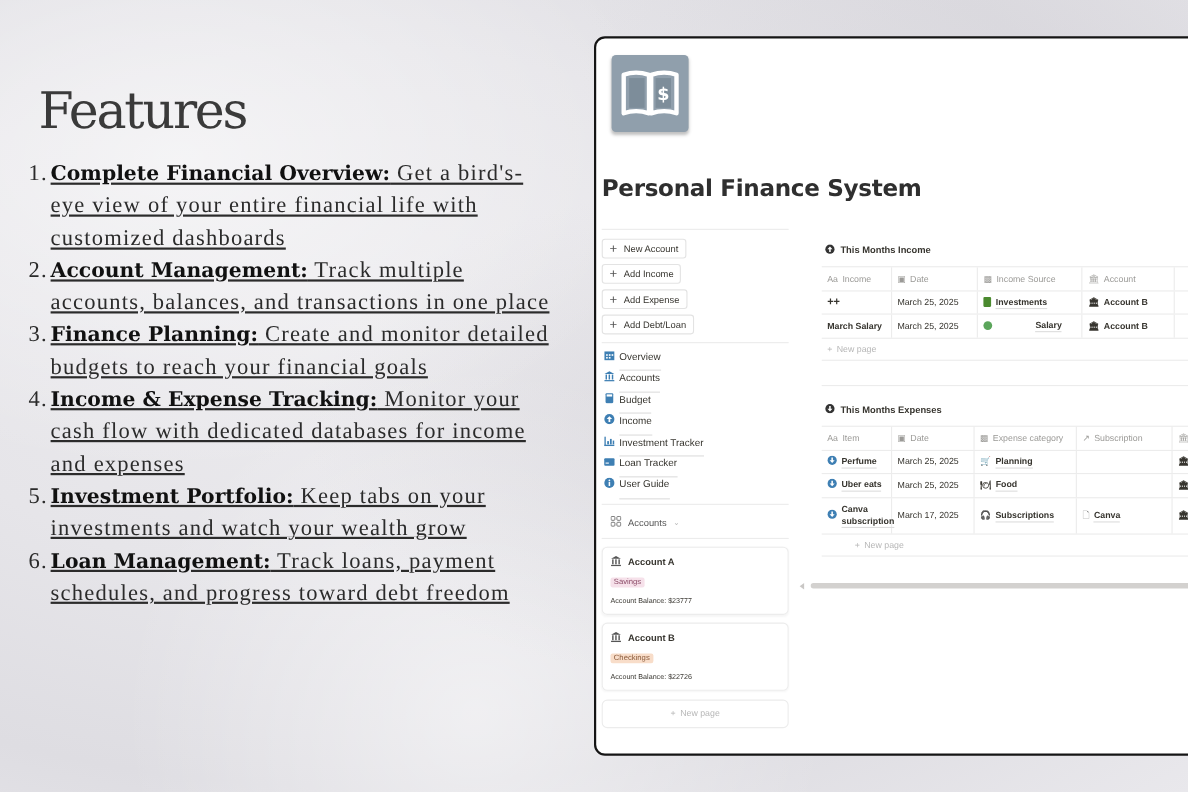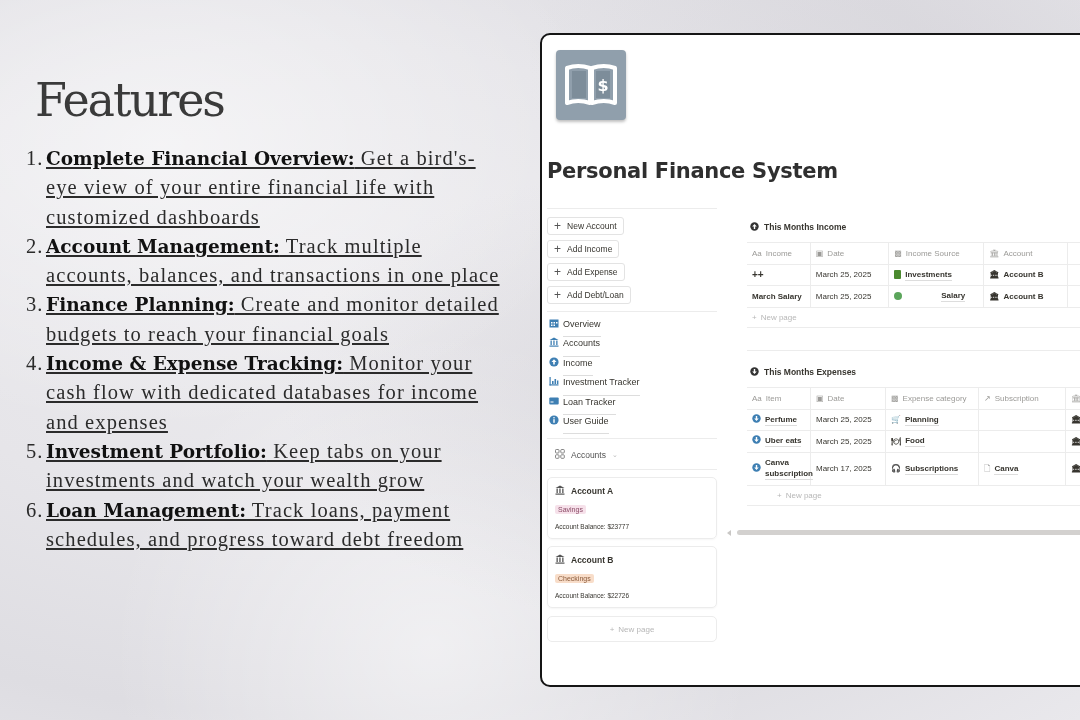--- a/index.html
+++ b/index.html
@@ -174,20 +174,29 @@
               <rect x="4.3" y="3.5" width="1.3" height="4.5" fill="#3e7fb3"></rect>
               <rect x="7.2" y="3.5" width="1.3" height="4.5" fill="#3e7fb3"></rect>
               <rect x="0.5" y="8.5" width="9" height="1.2" fill="#3e7fb3"></rect>
             </svg>
           </span>
           <span class="lbl">Accounts</span>
         </div>
       <div class="nav-item">
           <span class="nav-icon">
             <svg width="10" height="10">
+              <rect x="1.5" y="0.5" width="7" height="9" rx="1" fill="#3e7fb3"></rect>
+              <rect x="2.5" y="1.5" width="5" height="2" fill="#fff"></rect>
+            </svg>
+          </span>
+          <span class="lbl">Budget</span>
+        </div>
+      <div class="nav-item">
+          <span class="nav-icon">
+            <svg width="10" height="10">
               <circle cx="5" cy="5" r="4.6" fill="#3e7fb3"></circle>
               <path d="M5 2.3 L7.5 5 L5.8 5 L5.8 7.6 L4.2 7.6 L4.2 5 L2.5 5 Z" fill="#fff"></path>
             </svg>
           </span>
           <span class="lbl">Income</span>
         </div>
       <div class="nav-item">
           <span class="nav-icon">
             <svg width="10" height="10">
               <rect x="0.5" y="1" width="1.2" height="8.5" fill="#3e7fb3"></rect>

